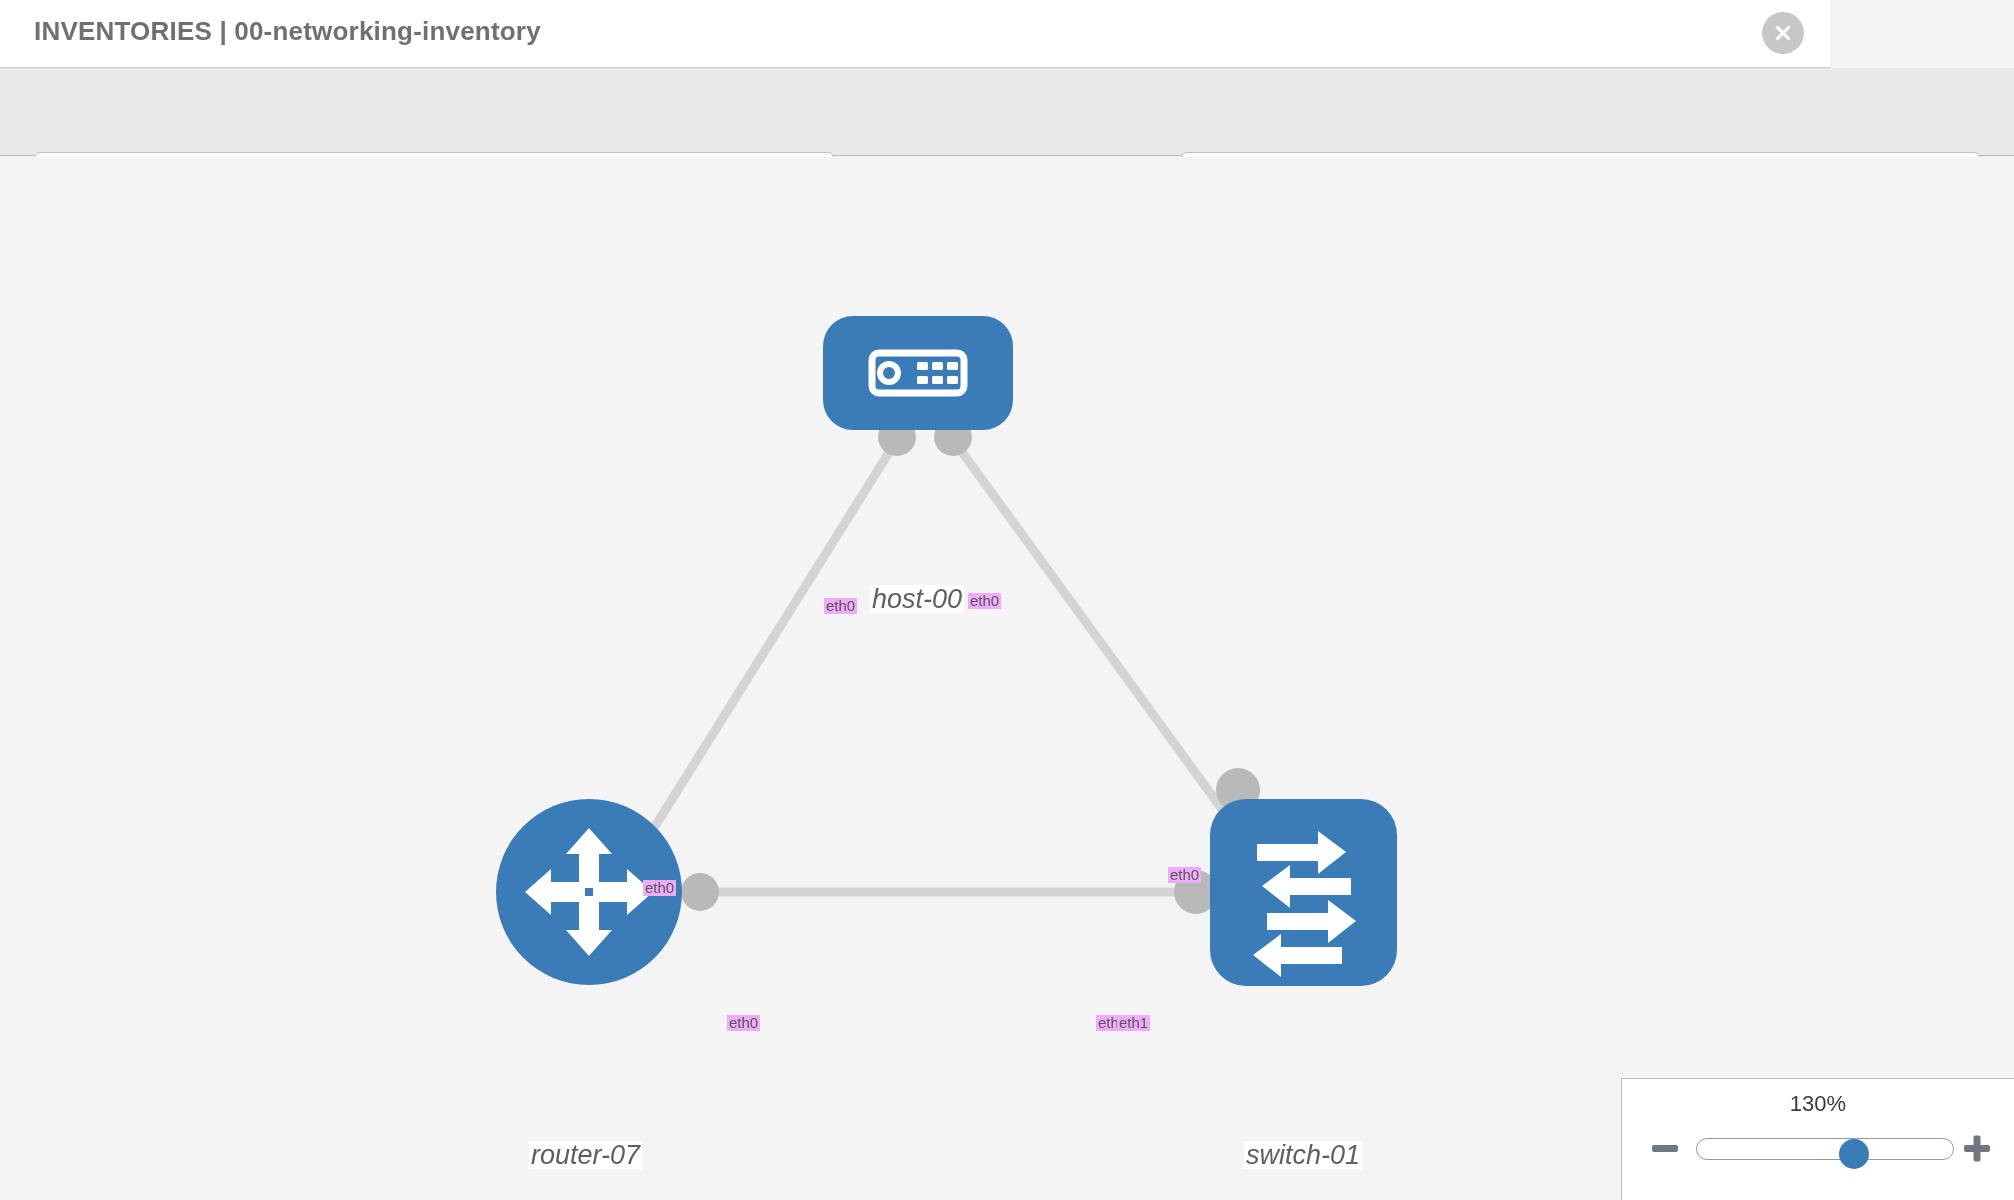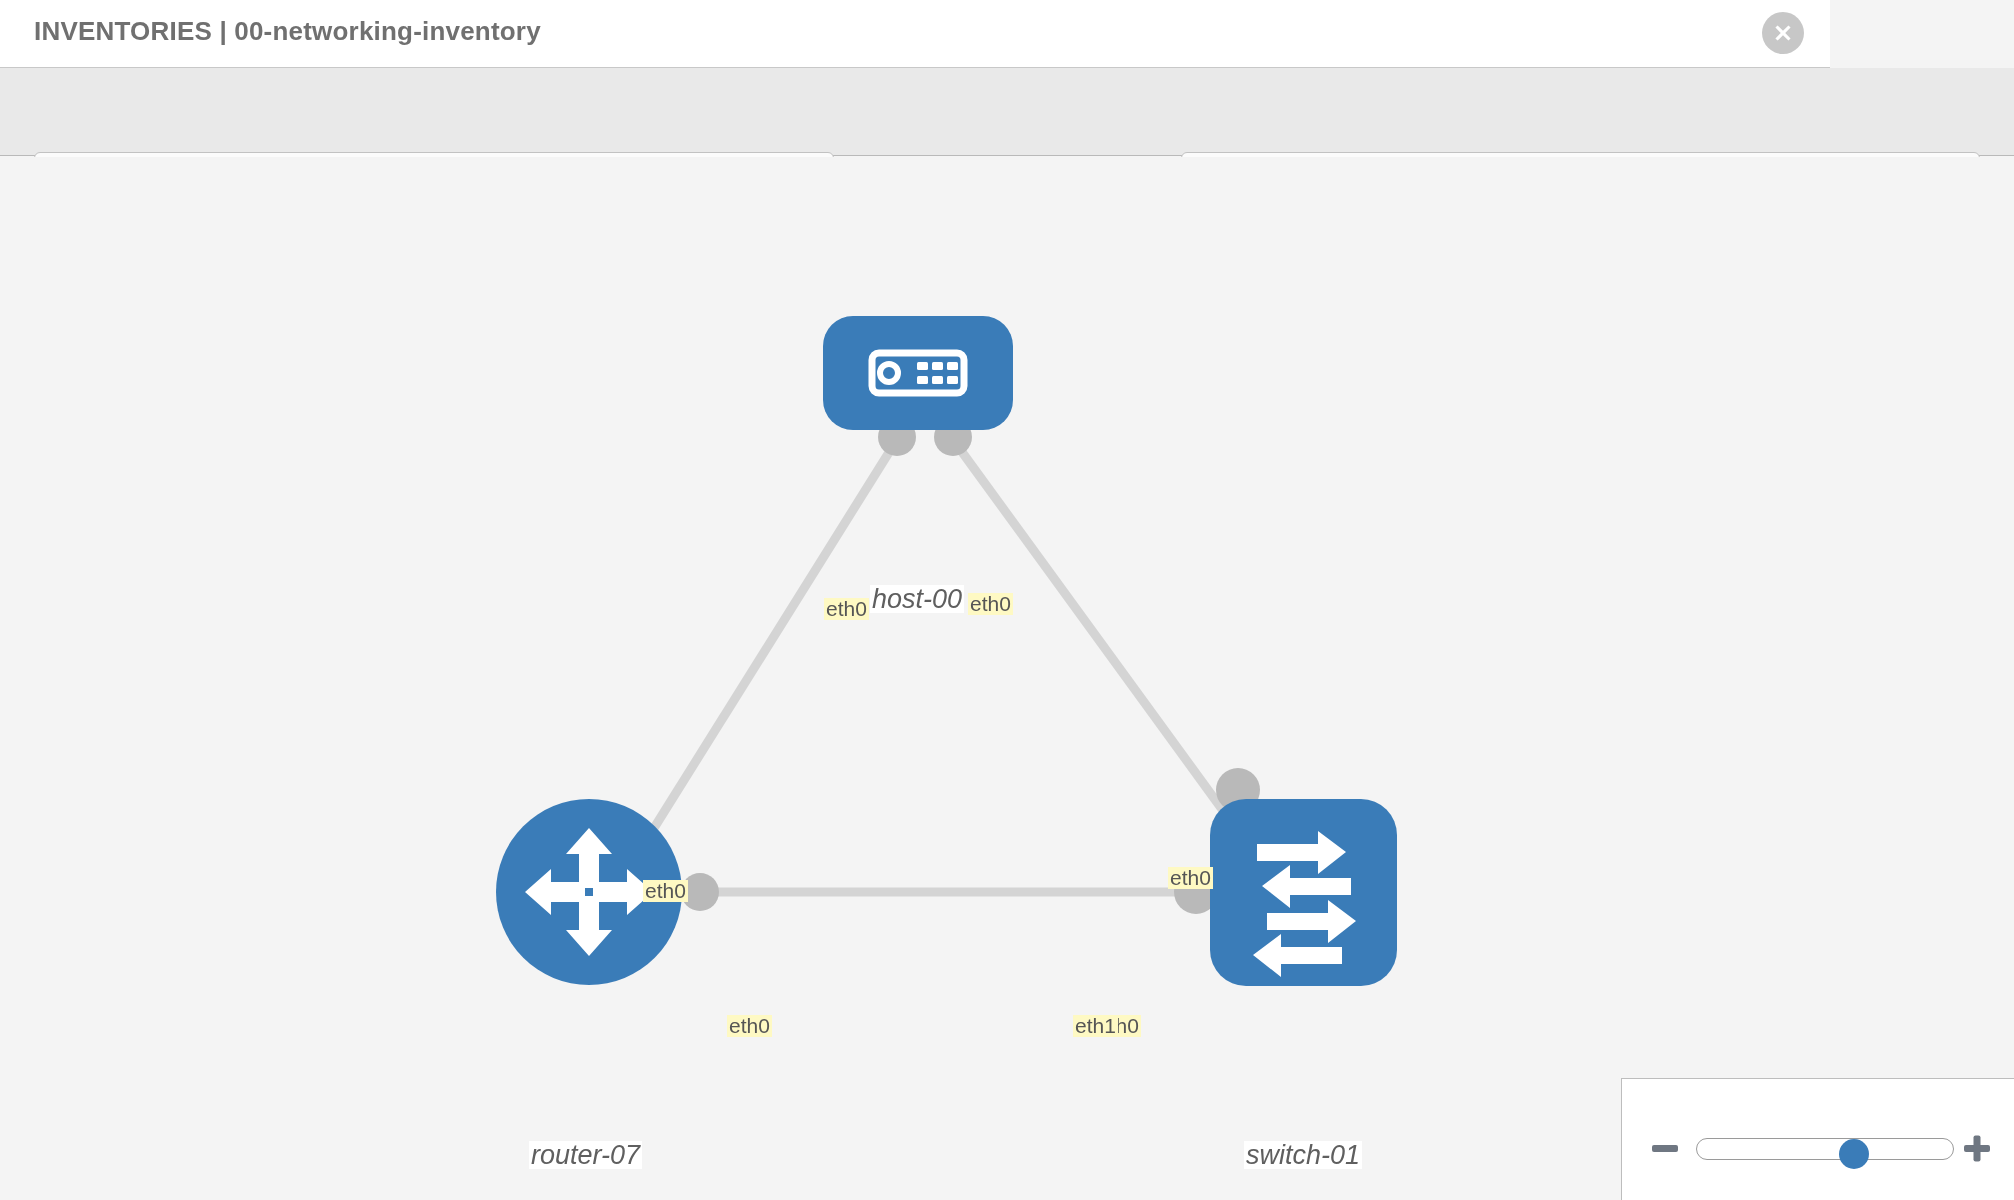--- a/index.html
+++ b/index.html
@@ -133,23 +133,23 @@
     font-size: 27px;
     color: #5f5f5f;
     background: #ffffff;
     white-space: nowrap;
     line-height: 1.05;
     padding: 0 2px;
     font-style: italic;
   }
   .iface-label {
     position: absolute;
-    font-size: 21px;
+    font-size: 15px;
     color: #555555;
-    background: #fef9c3;
+    background: #f0abfc;
     white-space: nowrap;
     line-height: 1.05;
     padding: 0 2px;
   }
 
   
   .zoom-panel {
     position: absolute;
     left: 1621px;
     top: 1078px;
@@ -317,28 +317,29 @@
           <path d="M1253 955 l28 -21 v13 h61 v17 h-61 v13 z"></path>
         </g>
       </g>
     </svg>
 
     <div class="iface-label" style="left:824px; top:441px;">eth0</div>
     <div class="iface-label" style="left:968px; top:436px;">eth0</div>
     <div class="iface-label" style="left:643px; top:723px;">eth0</div>
     <div class="iface-label" style="left:1168px; top:710px;">eth0</div>
     <div class="iface-label" style="left:1096px; top:858px;">eth0</div>
-    <div class="iface-label" style="left:1073px; top:858px;">eth1</div>
+    <div class="iface-label" style="left:1117px; top:858px;">eth1</div>
     <div class="iface-label" style="left:727px; top:858px;">eth0</div>
 
     <div class="node-label" style="left:870px; top:428px;">host-00</div>
     <div class="node-label" style="left:529px; top:984px;">router-07</div>
     <div class="node-label" style="left:1244px; top:984px;">switch-01</div>
 
     <div class="zoom-panel" style="top:921px;">
+      <div class="zoom-value">130%</div>
       <div class="zoom-row">
         <div class="zoom-minus">
           <svg width="34" height="34" viewBox="0 0 34 34" aria-hidden="true">
             <rect x="4" y="14" width="26" height="7" rx="2" fill="#6f7782"></rect>
           </svg>
         </div>
         <div class="slider-track">
           <div class="slider-thumb"></div>
         </div>
         <div class="zoom-plus">

